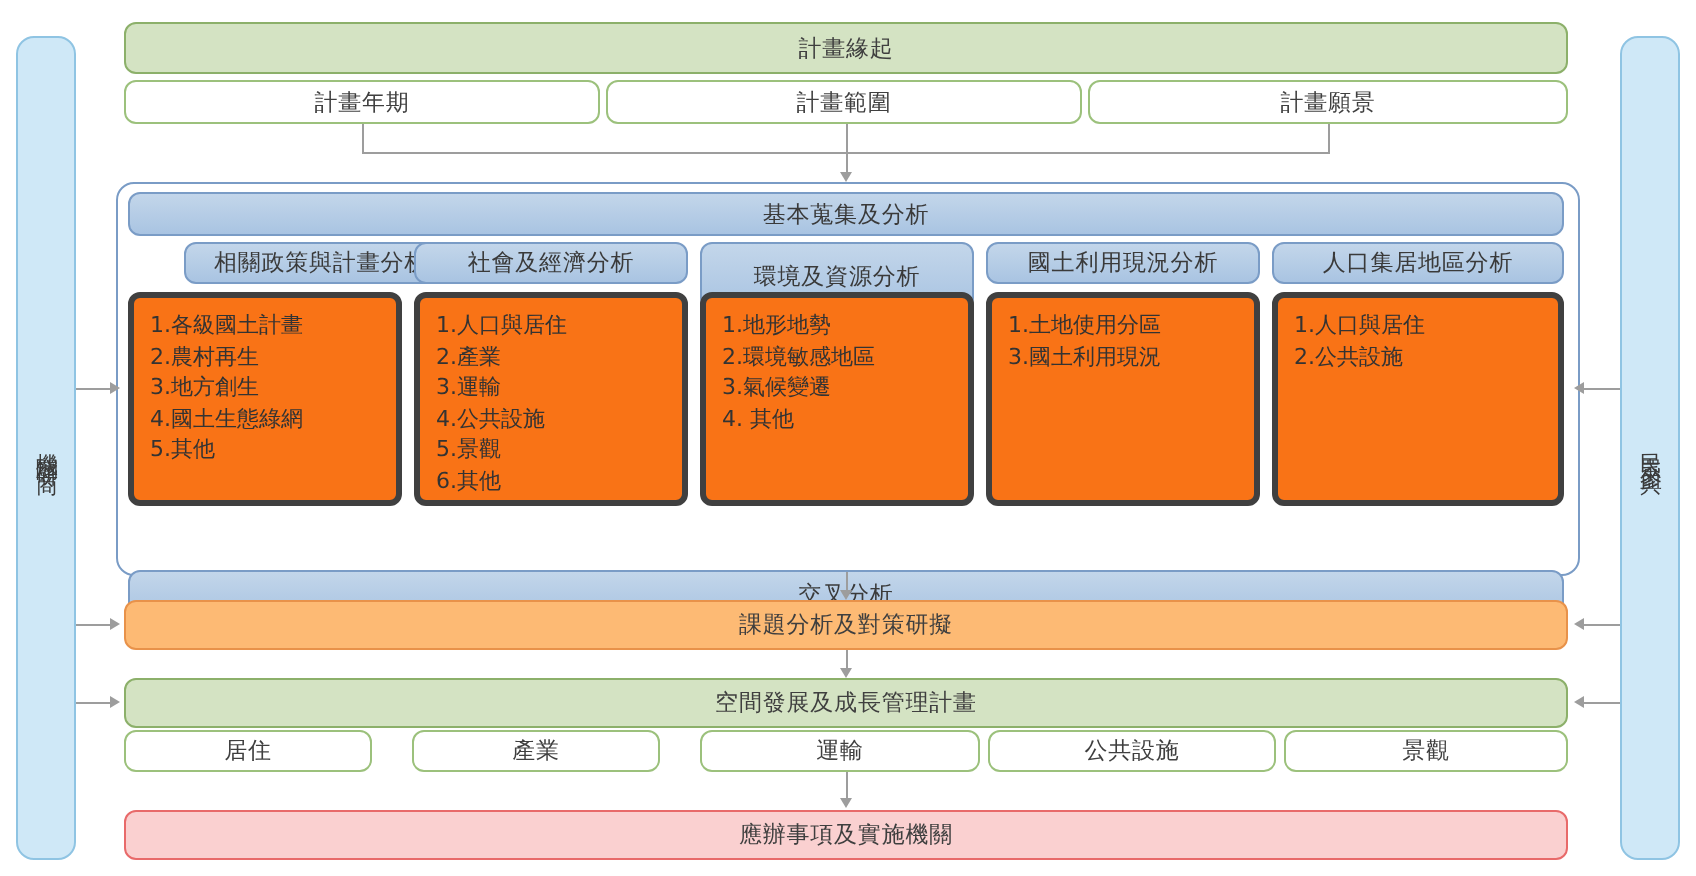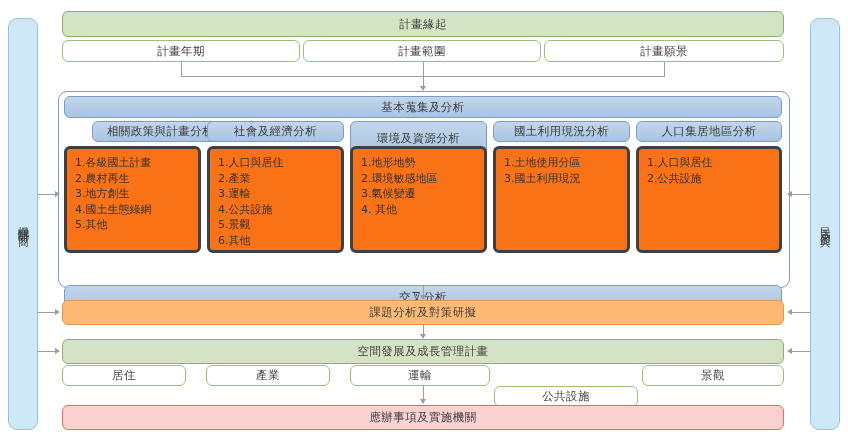--- a/index.html
+++ b/index.html
@@ -235,21 +235,21 @@
 
   <div class="box green-outline" style="left:62px;top:365px;width:124px;height:21px;">
     <span>居住</span>
   </div>
   <div class="box green-outline" style="left:206px;top:365px;width:124px;height:21px;">
     <span>產業</span>
   </div>
   <div class="box green-outline" style="left:350px;top:365px;width:140px;height:21px;">
     <span>運輸</span>
   </div>
-  <div class="box green-outline" style="left:494px;top:365px;width:144px;height:21px;margin-top:21px;">
+  <div class="box green-outline" style="left:494px;top:365px;width:144px;height:21px;">
     <span>公共設施</span>
   </div>
   <div class="box green-outline" style="left:642px;top:365px;width:142px;height:21px;">
     <span>景觀</span>
   </div>
 
   <div class="ln lnv" style="left:423px;top:386px;height:14px;"></div>
   <div class="arrow-d" style="left:419.5px;top:399px;"></div>
 
   <div class="box red-fill" style="left:62px;top:405px;width:722px;height:25px;">

